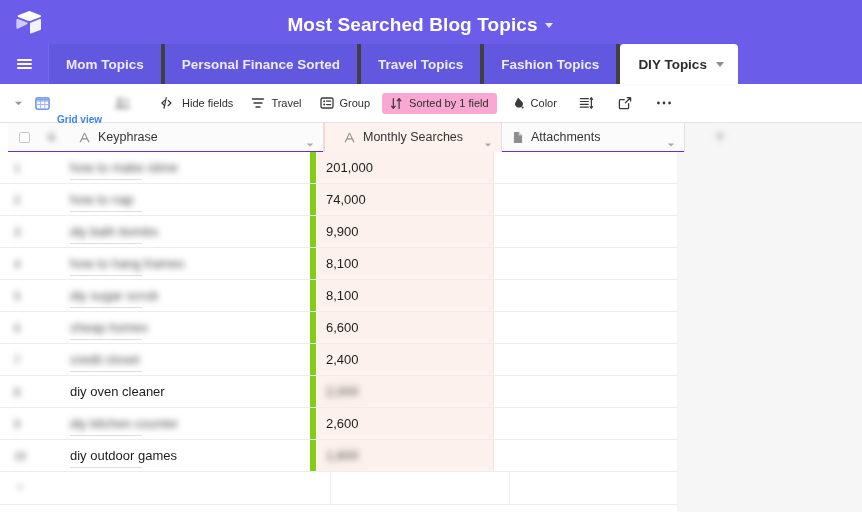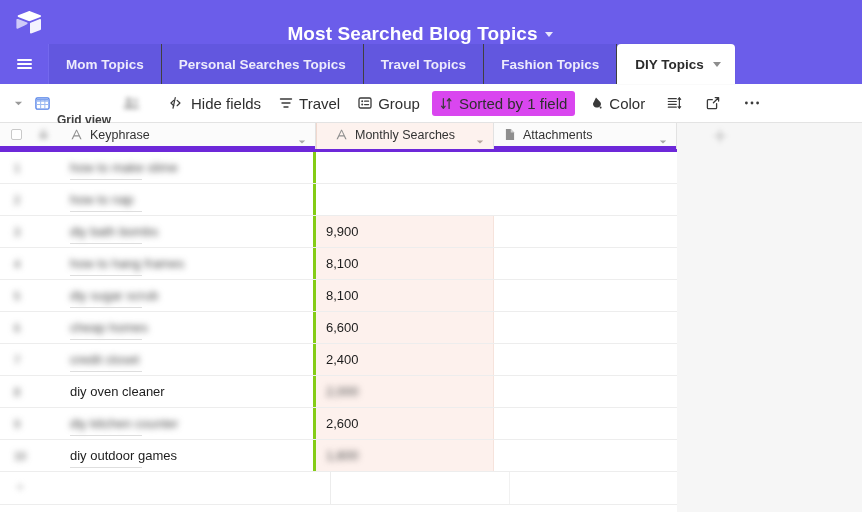--- a/index.html
+++ b/index.html
@@ -11,21 +11,21 @@
   }
   .app{width:862px;height:512px;position:relative;display:flex;flex-direction:column;}
 
   
   .topbar{
     height:44px;background:#6B5DEA;position:relative;flex:0 0 44px;
     display:flex;align-items:center;
   }
   .logo{margin-left:14px;width:30px;height:30px;display:flex;align-items:center;justify-content:center;}
   .base-title{
-    position:absolute;left:0;right:0;top:12px;height:44px;
+    position:absolute;left:0;right:0;top:3px;height:44px;
     display:flex;align-items:center;justify-content:center;
     pointer-events:none;
   }
   .base-title-inner{
     display:flex;align-items:center;gap:7px;pointer-events:auto;
     padding-right:22px;
   }
   .base-title-text{
     color:#ffffff;font-size:19px;font-weight:bold;letter-spacing:.1px;white-space:nowrap;
   }
@@ -44,56 +44,56 @@
     width:48px;height:40px;display:flex;align-items:center;justify-content:center;
     flex:0 0 48px;
   }
   .hamburger span{
     display:block;width:15px;height:2px;background:#ffffff;margin:1.6px 0;border-radius:1px;
   }
   .tabs{display:flex;align-items:flex-end;height:40px;}
   .tab{
     height:40px;display:flex;align-items:center;padding:0 17px;
     color:#EDEBFC;font-size:13.5px;font-weight:bold;white-space:nowrap;
-    background:#6257DF;border-right:1px solid #404040;
+    background:#6257DF;border-right:4px solid #404040;
     box-sizing:border-box;
   }
   .tab:first-child{border-left:1px solid #7468EE;}
   .tab.active{
     background:#ffffff;color:#2b2b2b;
     border-top-left-radius:4px;border-top-right-radius:4px;
     border-right:none;border-left:none;
     padding:0 14px 0 18px;gap:9px;
     box-shadow:0 0 0 .5px rgba(0,0,0,.04);
   }
 
   
   .toolbar{
     height:39px;background:#ffffff;flex:0 0 39px;display:flex;align-items:center;
     border-bottom:1px solid #e3e3e3;padding-left:14px;box-sizing:border-box;
   }
   .tb-item{display:flex;align-items:center;gap:6px;color:#3a3a3a;font-size:12.5px;white-space:nowrap;}
-  .tb-label{font-size:15px;color:#2f2f2f;}
+  .tb-label{font-size:11px;color:#2f2f2f;}
   .tb-gap{width:18px;}
-  .gridview{font-weight:bold;font-size:12px;color:#404040;margin-top:33px;}
+  .gridview{font-weight:bold;font-size:10px;color:#3b82f6;margin-top:33px;}
   .pill{
-    background:#d946ef;border-radius:3px;padding:4px 8px;display:flex;align-items:center;gap:6px;
+    background:#f9a8d4;border-radius:3px;padding:4px 8px;display:flex;align-items:center;gap:6px;
     color:#3a3a3a;font-size:12.5px;
   }
   .tb-icon{display:inline-flex;align-items:center;justify-content:center;}
 
   
   .gridwrap{flex:1 1 auto;position:relative;background:#f4f4f4;overflow:hidden;}
   .gridzone{position:absolute;left:0;top:0;width:677px;bottom:0;background:#ffffff;}
   .rightpad{position:absolute;left:677px;top:0;right:0;bottom:0;background:#f6f6f6;}
 
   
   .hdr{
-    position:absolute;left:0;top:0;width:677px;height:29px;background:#fbfbfb;
-    border-bottom:6px solid #6d28d9;display:flex;align-items:center;box-sizing:border-box;
+    position:absolute;left:8px;top:0;width:677px;height:29px;background:#fbfbfb;
+    border-bottom:1px solid #6d28d9;display:flex;align-items:center;box-sizing:border-box;
   }
   .hdr-cell{
     height:29px;display:flex;align-items:center;box-sizing:border-box;
     border-right:1px solid #e2e2e2;position:relative;
   }
   .hdr-cell.c0{width:70px;justify-content:flex-start;padding-left:11px;gap:16px;border-right:none;}
   .hdr-cell.c1{width:246px;padding-left:0;}
   .hdr-cell.c2{width:178px;padding-left:18px;background:#FDF2EE;border-left:1px solid #F0D8CE;}
   .hdr-cell.c3{width:183px;padding-left:10px;}
   .hdr-name{font-size:12.5px;color:#333;margin-left:7px;white-space:nowrap;}
@@ -108,21 +108,21 @@
   .blurdot{filter:blur(2.6px);opacity:.55;}
 
   
   .rows{position:absolute;left:0;top:29px;width:677px;bottom:0;}
   .row{
     height:32px;display:flex;align-items:stretch;box-sizing:border-box;
     border-bottom:1px solid #ededed;
   }
   .cell{box-sizing:border-box;display:flex;align-items:center;}
   .cell.c0{width:70px;padding-left:14px;}
-  .cell.c1{width:246px;padding-left:0;border-right:3px solid #84cc16;text-align:right;}
+  .cell.c1{width:246px;padding-left:0;border-right:6px solid #84cc16;text-align:right;}
   .cell.c2{width:178px;padding-left:10px;background:#FDF1ED;border-right:1px solid #F6E3DC;}
   .cell.c3{width:183px;}
   .kp{font-size:13px;color:#1d1d1d;white-space:nowrap;}
   .num{font-size:13px;color:#1d1d1d;}
   .rownum{font-size:11px;color:#b9b9b9;}
   .blurtext{
     filter:blur(3.4px);color:#4a4a4a;
   }
   .blurtext.sm{filter:blur(3.2px);}
   .emptyrow{height:32px;border-bottom:1px solid #ededed;display:flex;}
@@ -162,21 +162,21 @@
           <span></span>
           <span></span>
           <span></span>
         </div>
     </div>
     <div class="tabs">
       <div class="tab">
         <span>Mom Topics</span>
       </div>
       <div class="tab">
-        <span>Personal Searches Topics</span>
+        <span>Personal Finance Sorted</span>
       </div>
       <div class="tab">
         <span>Travel Topics</span>
       </div>
       <div class="tab">
         <span>Fashion Topics</span>
       </div>
       <div class="tab active">
         <span>DIY Topics</span>
         <span class="caret dark"></span>
@@ -371,29 +371,35 @@
 
       <div class="rows">
 
         <div class="row">
           <div class="cell c0">
               <span class="rownum blurtext sm">1</span>
             </div>
           <div class="cell c1 ul">
               <span class="kp blurtext">how to make slime</span>
             </div>
+          <div class="cell c2">
+              <span class="num">201,000</span>
+            </div>
           <div class="cell c3"></div>
         </div>
 
         <div class="row">
           <div class="cell c0">
               <span class="rownum blurtext sm">2</span>
             </div>
           <div class="cell c1 ul">
               <span class="kp blurtext">how to nap</span>
+            </div>
+          <div class="cell c2">
+              <span class="num">74,000</span>
             </div>
           <div class="cell c3"></div>
         </div>
 
         <div class="row">
           <div class="cell c0">
               <span class="rownum blurtext sm">3</span>
             </div>
           <div class="cell c1 ul">
               <span class="kp blurtext">diy bath bombs</span>

